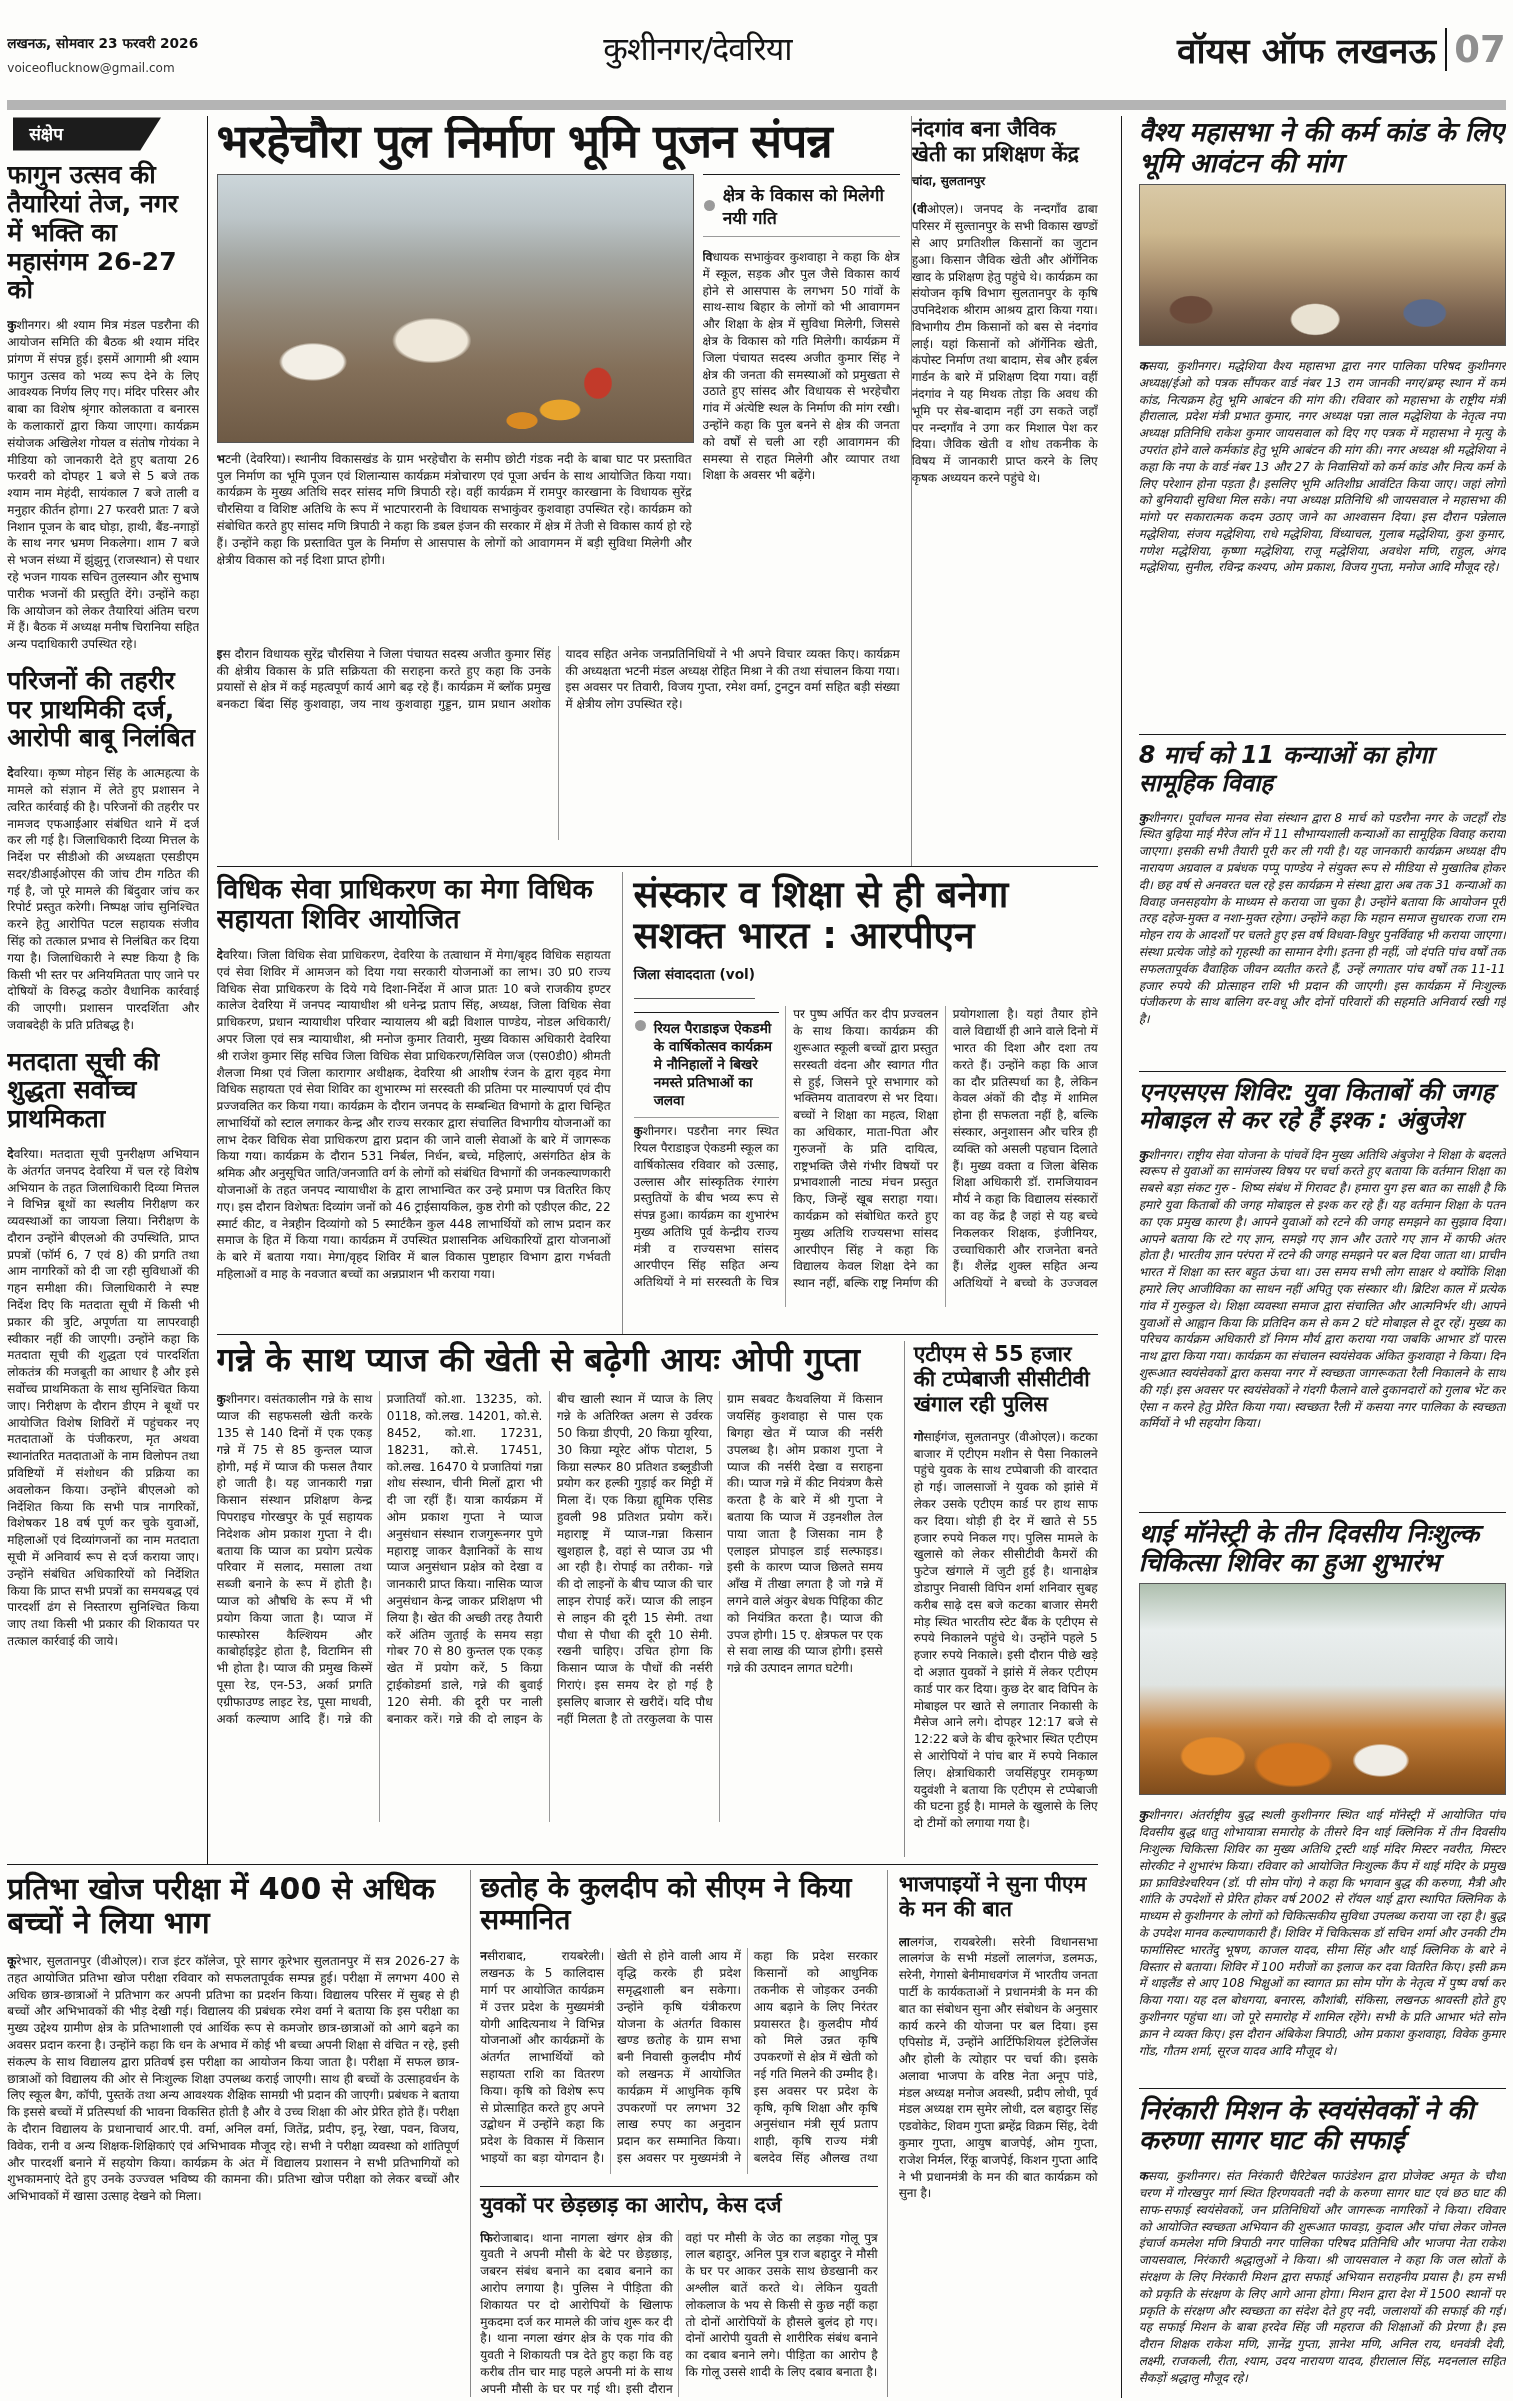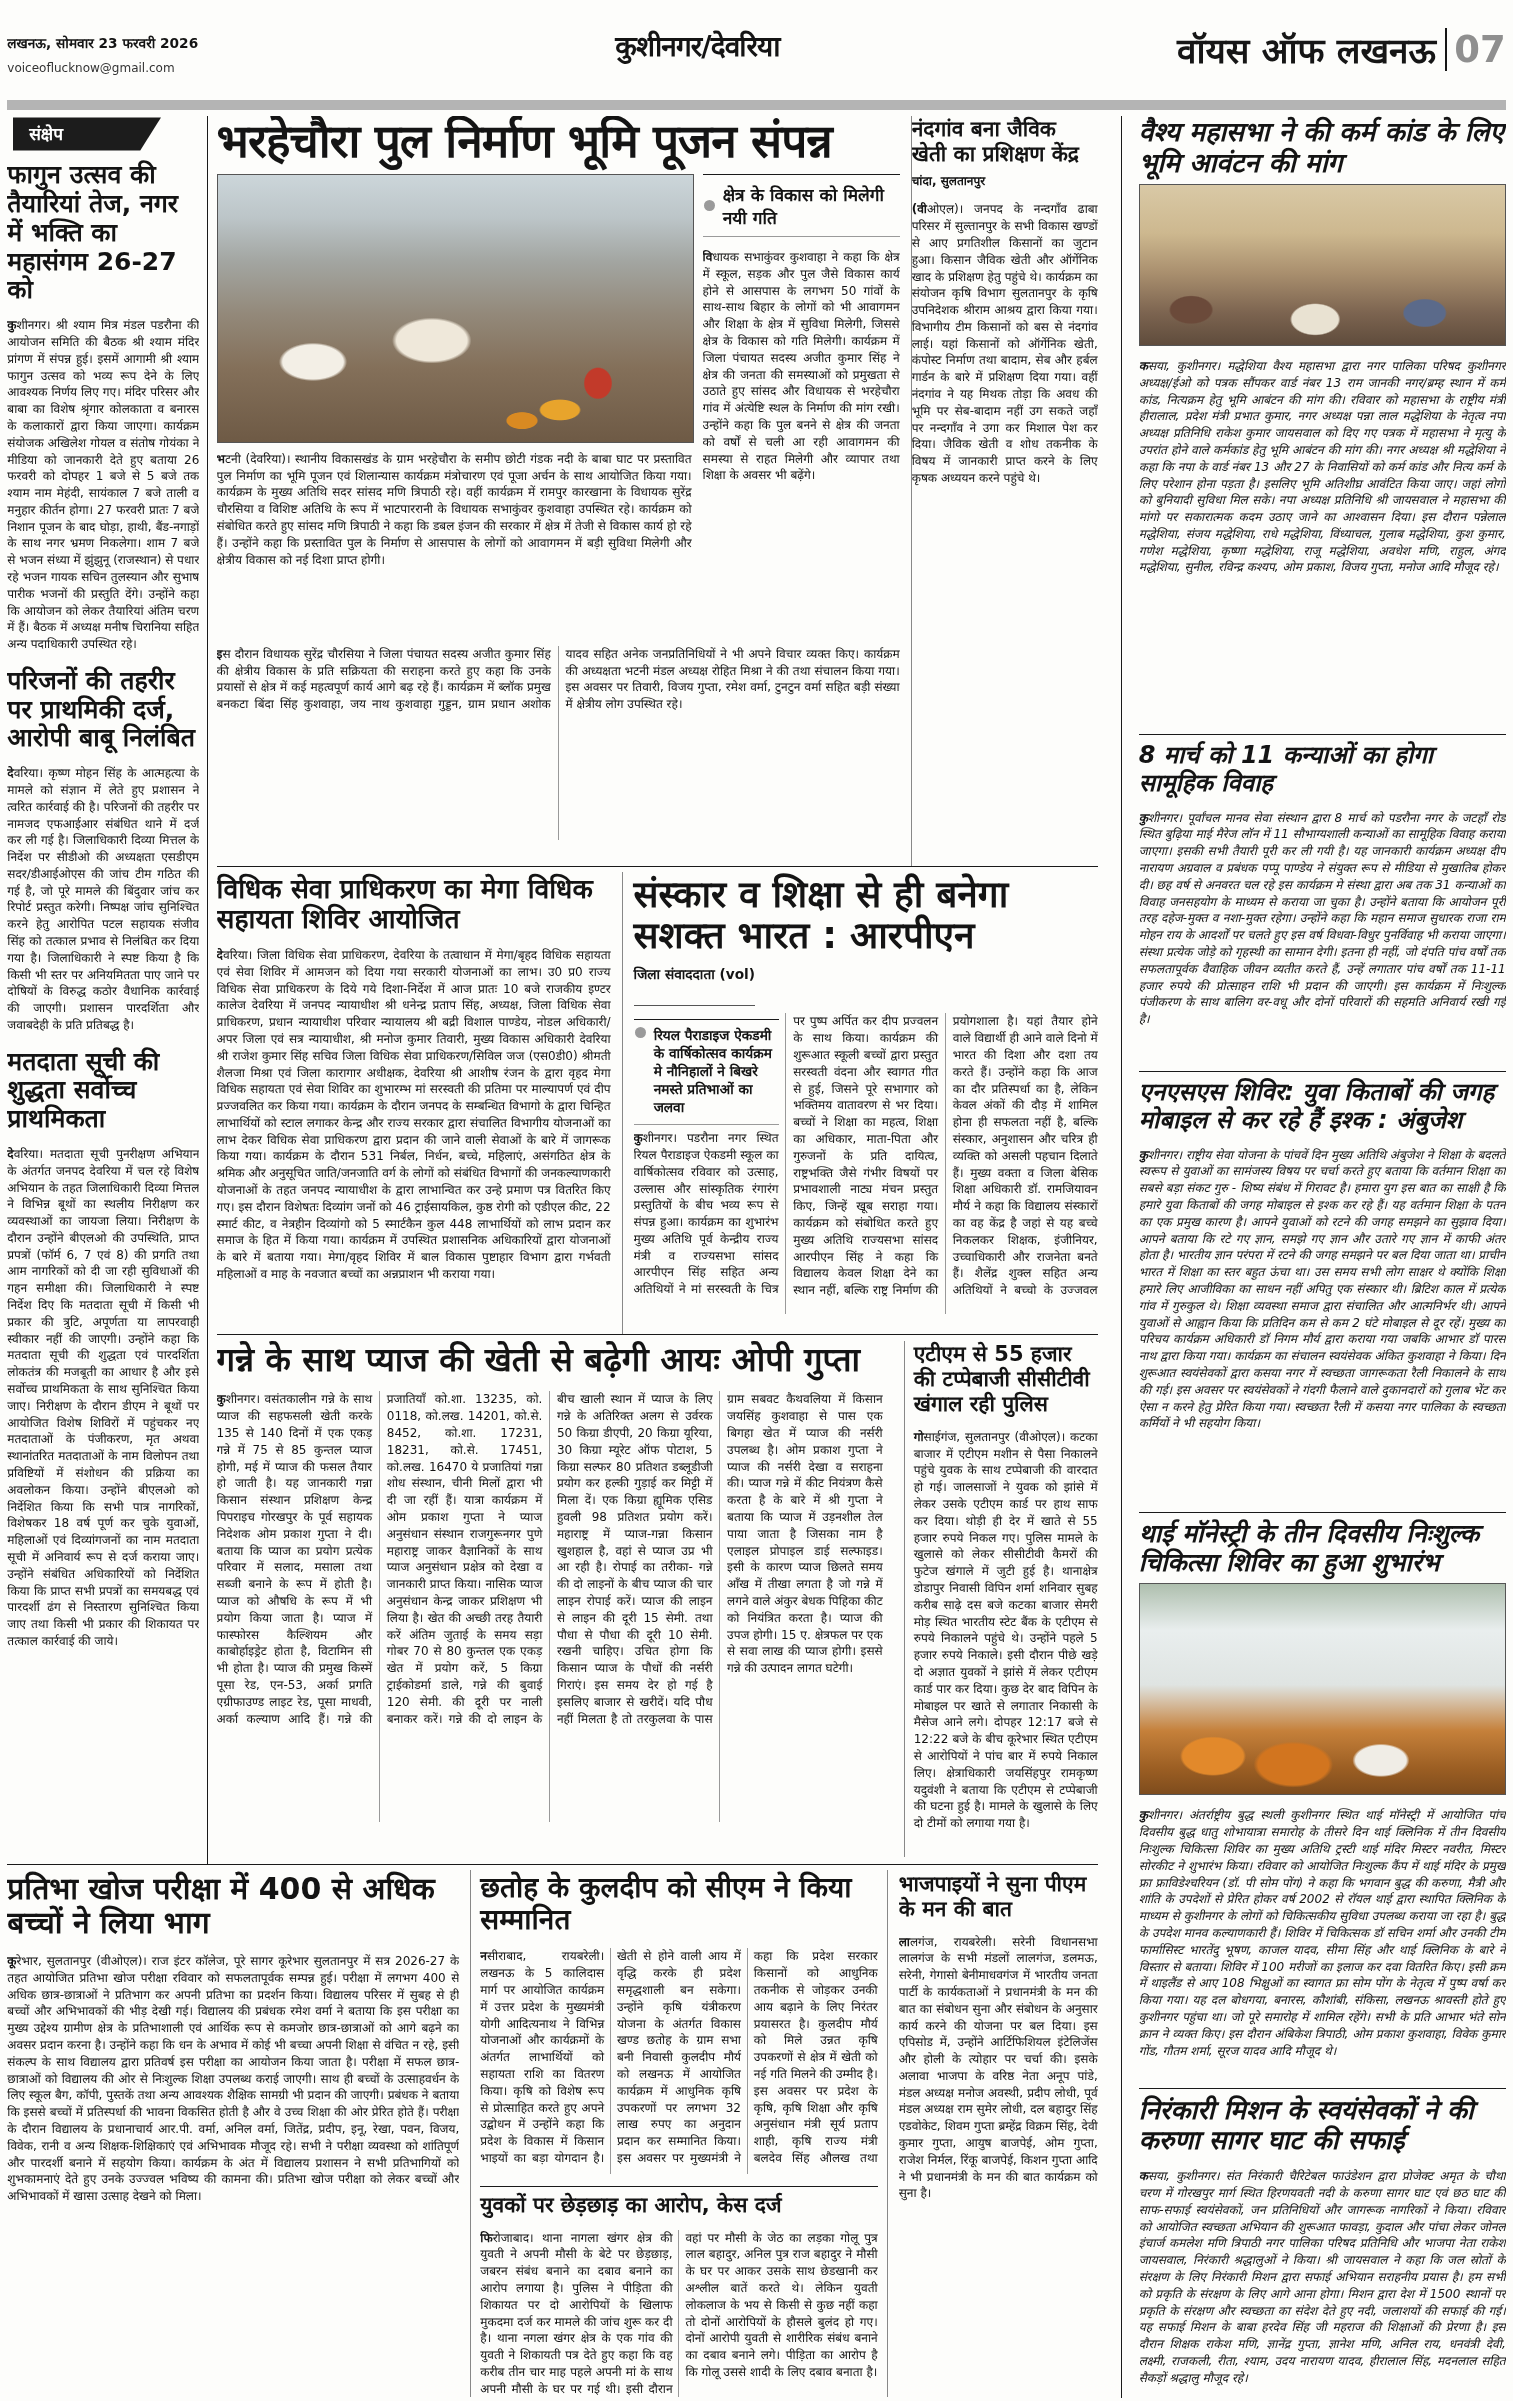--- a/index.html
+++ b/index.html
@@ -8,21 +8,21 @@
     background:#fdfdfb;color:#141414;
     font-family:"DejaVu Sans","Liberation Sans",sans-serif;
   }
   .page{width:1513px;height:2401px;box-sizing:border-box;padding:5.5px 7.3px 0 7.3px;}
   
   .hdr{display:flex;align-items:flex-start;height:91px;}
   .hdr-left{width:274px;padding-top:27px;}
   .hdr-date{font-size:13.7px;font-weight:700;}
   .hdr-email{font-size:12px;color:#333;margin-top:9px;}
   .hdr-center{flex:1;text-align:center;padding-top:20px;}
-  .hdr-section{font-size:28px;font-weight:700;letter-spacing:-0.9px;}
+  .hdr-section{font-size:32px;font-weight:400;letter-spacing:-0.9px;}
   .hdr-right{width:392px;display:flex;align-items:center;justify-content:flex-end;padding-top:20px;}
   .hdr-paper{font-size:35px;font-weight:800;color:#161616;}
   .hdr-pageno{font-size:37px;font-weight:800;color:#8f8f8f;border-left:2.7px solid #161616;margin-left:9px;padding-left:7.3px;}
   .gray-bar{height:10px;background:#b4b4b4;margin:3.7px 0 5.5px 0;}
   
   .page-body{display:flex;height:2282px;}
   .main-col{flex:1;display:flex;flex-direction:column;min-width:0;}
   .upper{display:flex;height:1748px;overflow:hidden;}
   .left-rail{width:192px;border-right:1.8px solid #1a1a1a;padding-right:7.3px;overflow:hidden;}
   .middle{flex:1;min-width:0;padding-left:9px;overflow:hidden;}
@@ -62,21 +62,21 @@
   .m1-lead{margin-top:7.3px;height:188px;overflow:hidden;}
   .m1-sidecol{flex:1;min-width:0;overflow:hidden;}
   .subhead-box{border-top:1.8px solid #1a1a1a;border-bottom:1.8px solid #9a9a9a;padding:7.3px 1.8px;margin-bottom:7.3px;
     font-size:17.3px;font-weight:800;display:flex;align-items:center;gap:7.3px;}
   .dot{width:11px;height:11px;border-radius:50%;background:#9a9a9a;flex:0 0 auto;}
   .m1-cont{margin-top:7.3px;height:194px;overflow:hidden;columns:2;column-gap:14.6px;column-rule:0.9px solid #999;}
   
   .sec-m2{border-top:1.8px solid #1a1a1a;height:462px;overflow:hidden;display:grid;grid-template-columns:394px 1fr;column-gap:11px;padding-top:5.5px;}
   .vidhik{overflow:hidden;}
   .sanskar{border-left:0.9px solid #888;padding-left:11px;overflow:hidden;}
-  .byline{font-size:13.7px;font-weight:700;border-bottom:1.8px solid #555;display:inline-block;padding-bottom:22px;margin-bottom:7.3px;}
+  .byline{font-size:13.7px;font-weight:700;border-bottom:1.8px solid #555;display:inline-block;padding-bottom:15px;margin-bottom:7.3px;}
   .sanskar-body{columns:3;column-gap:14.6px;column-rule:0.9px solid #999;height:301px;overflow:hidden;}
   .pullquote{break-inside:avoid;border-top:1.8px solid #1a1a1a;border-bottom:1.8px solid #9a9a9a;
     padding:7.3px 1.8px;margin:5.5px 0;font-size:13.7px;font-weight:800;line-height:1.3;display:flex;gap:7.3px;}
   
   .sec-m3{border-top:1.8px solid #1a1a1a;height:516px;overflow:hidden;display:grid;grid-template-columns:1fr 194px;column-gap:21px;padding-top:5.5px;}
   .ganna{overflow:hidden;}
   .ganna-body{columns:4;column-gap:14.6px;column-rule:0.9px solid #999;height:431px;overflow:hidden;}
   .atm{border-left:0.9px solid #888;padding-left:9px;overflow:hidden;}
   
   .chh-body{columns:3;column-gap:12.8px;column-rule:0.9px solid #999;height:226px;overflow:hidden;}

